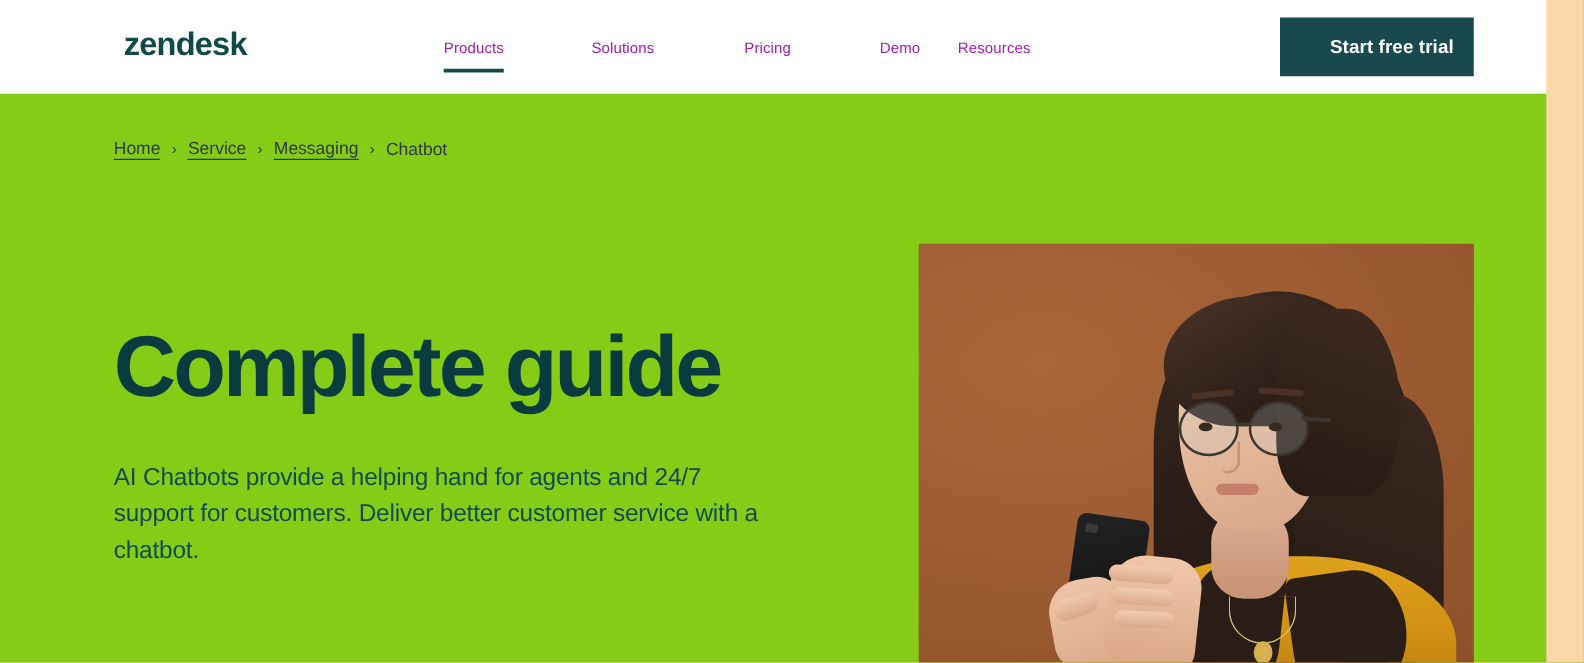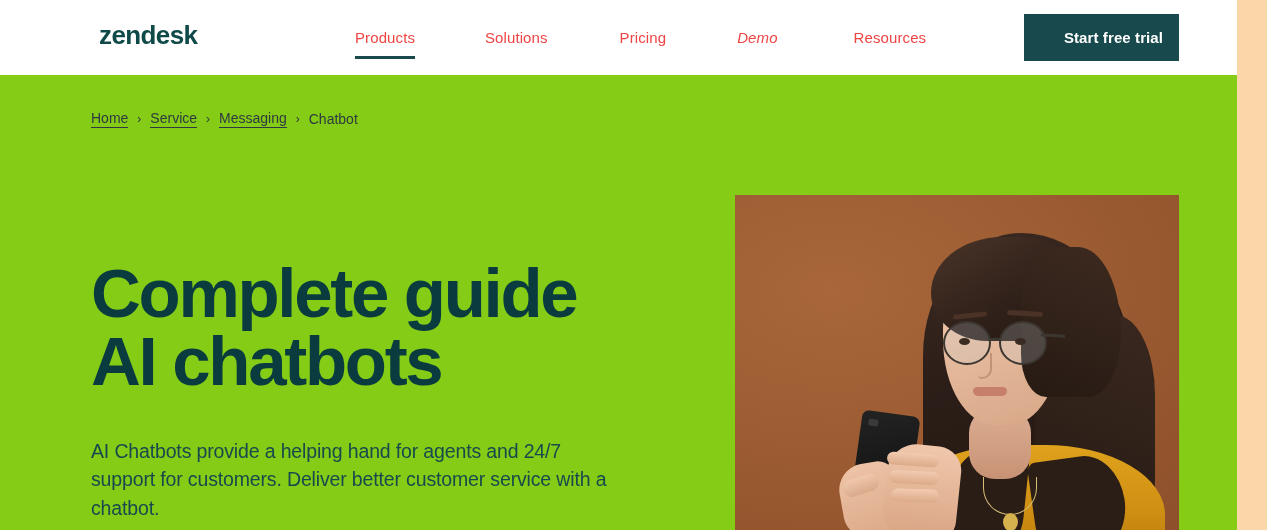--- a/index.html
+++ b/index.html
@@ -52,43 +52,43 @@
     position: absolute;
     left: 355px;
     top: 0;
     height: 75px;
     display: flex;
     align-items: center;
   }
 
   .nav-item {
     position: relative;
-    font-size: 15px;
-    color: #ef4444;
+    font-size: 12px;
+    color: #a21caf;
     line-height: 1;
     padding: 22px 0 22px 0;
     cursor: pointer;
     white-space: nowrap;
     letter-spacing: 0.1px;
   }
 
   .nav-item.is-active::after {
     content: "";
     position: absolute;
     left: 0;
     right: 0;
     bottom: 8px;
     height: 3px;
     background: #17494d;
   }
 
   .nav-sep-1 { margin-right: 70px; }
   .nav-sep-2 { margin-right: 71px; }
   .nav-sep-3 { margin-right: 72px; }
-  .nav-sep-4 { margin-right: 76px; font-style: italic; }
+  .nav-sep-4 { margin-right: 30px; }
 
   .cta-button {
     position: absolute;
     left: 1024px;
     top: 14px;
     width: 155px;
     height: 47px;
     background: #17494d;
     color: #ffffff;
     border: none;
@@ -434,21 +434,21 @@
       <span class="crumb">Home</span>
       <span class="crumb-sep">›</span>
       <span class="crumb">Service</span>
       <span class="crumb-sep">›</span>
       <span class="crumb">Messaging</span>
       <span class="crumb-sep">›</span>
       <span class="crumb current">Chatbot</span>
     </nav>
 
     <div class="hero-text">
-      <h1 class="hero-title"><span>Complete guide</span><br><span>AI chatbots</span></h1>
+      <h1 class="hero-title"><span>Complete guide</span><br></h1>
 
       <p class="hero-sub">AI Chatbots provide a helping hand for agents and 24/7 support for customers. Deliver better customer service with a chatbot.</p>
     </div>
 
     <figure class="hero-image">
       <div class="photo">
         <div class="person">
           <div class="hair-back"></div>
           <div class="hair-back2"></div>
 

